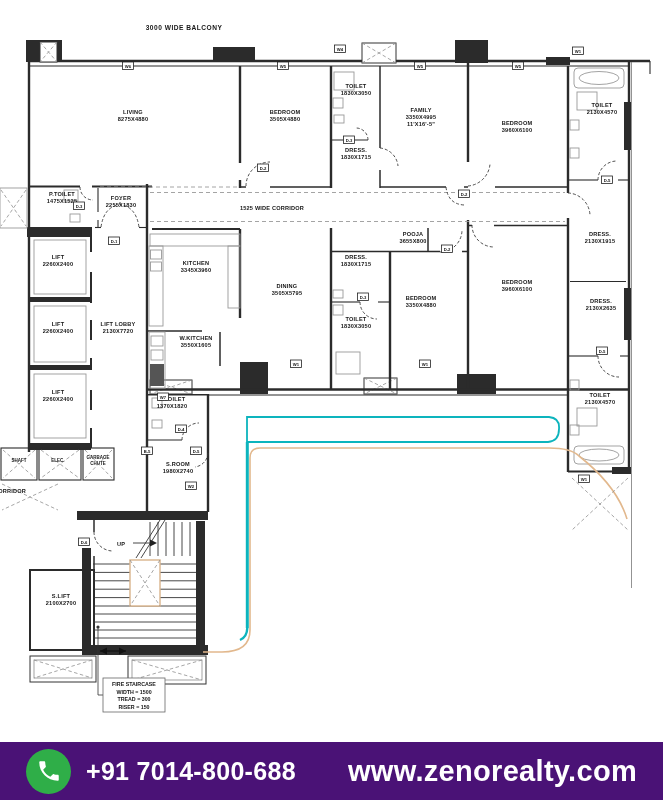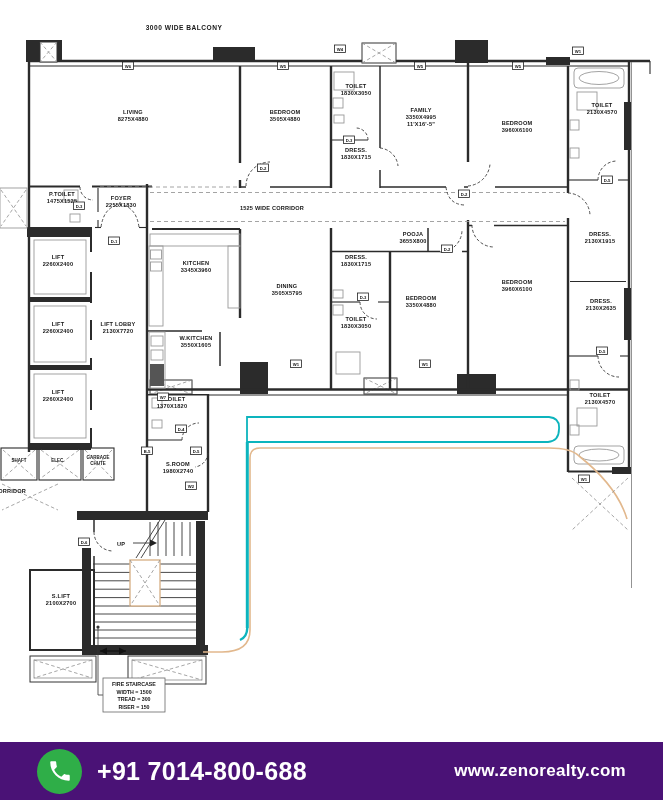--- a/index.html
+++ b/index.html
@@ -23,25 +23,25 @@
   .blk{fill:var(--wall);stroke:none;}
   .fx{stroke:#999;stroke-width:.9;fill:none;}
   .fxd{fill:#555;stroke:none;}
   .dash{stroke:#9a9a9a;stroke-width:.9;stroke-dasharray:4 3;fill:none;}
   .xd{stroke:#8f8f8f;stroke-width:.8;stroke-dasharray:3.5 2.5;fill:none;}
   .door{stroke:#3a3a3a;stroke-width:.9;stroke-dasharray:3 2;fill:none;}
   .mkbox{fill:#fff;stroke:#222;stroke-width:.8;}
   .xbox{fill:#fff;stroke:#333;stroke-width:1;}
   .tealLn{stroke:var(--teal);fill:none;}
   .tanLn{stroke:var(--tan);fill:none;}
-  footer{width:663px;height:58px;background:var(--footer_bg);display:flex;align-items:center;justify-content:space-between;padding:0 37px;box-sizing:border-box;}
+  footer{width:663px;height:58px;background:var(--footer_bg);display:flex;align-items:center;justify-content:space-between;padding:0 26px;box-sizing:border-box;}
   .contact{display:flex;align-items:center;}
   .wa{width:45px;height:45px;border-radius:50%;background:var(--green);display:flex;align-items:center;justify-content:center;flex:0 0 auto;}
   .phone{color:#fff;font-size:25px;font-weight:bold;margin-left:15px;letter-spacing:.3px;white-space:nowrap;}
-  .site{color:#fff;font-size:17px;font-weight:bold;letter-spacing:.3px;white-space:nowrap;text-align:right;}
+  .site{color:#fff;font-size:29px;font-weight:bold;letter-spacing:.3px;white-space:nowrap;text-align:right;}
 </style>
 </head>
 <body>
 
 <div class="plan">
 <svg viewBox="0 0 663 742" width="663" height="742" xmlns="http://www.w3.org/2000/svg">
   <defs>
     <pattern id="tealHatch" width="5" height="26" patternUnits="userSpaceOnUse">
       <rect width="5" height="26" fill="#f2fbfb"></rect>
       <line x1="2.5" y1="2" x2="2.5" y2="24" stroke="#86d7da" stroke-width="1"></line>

